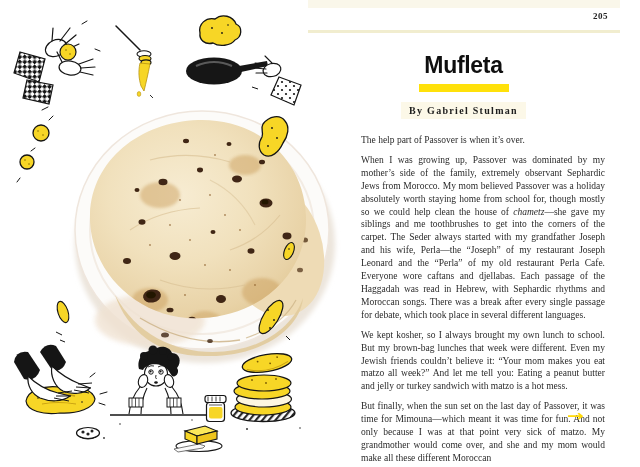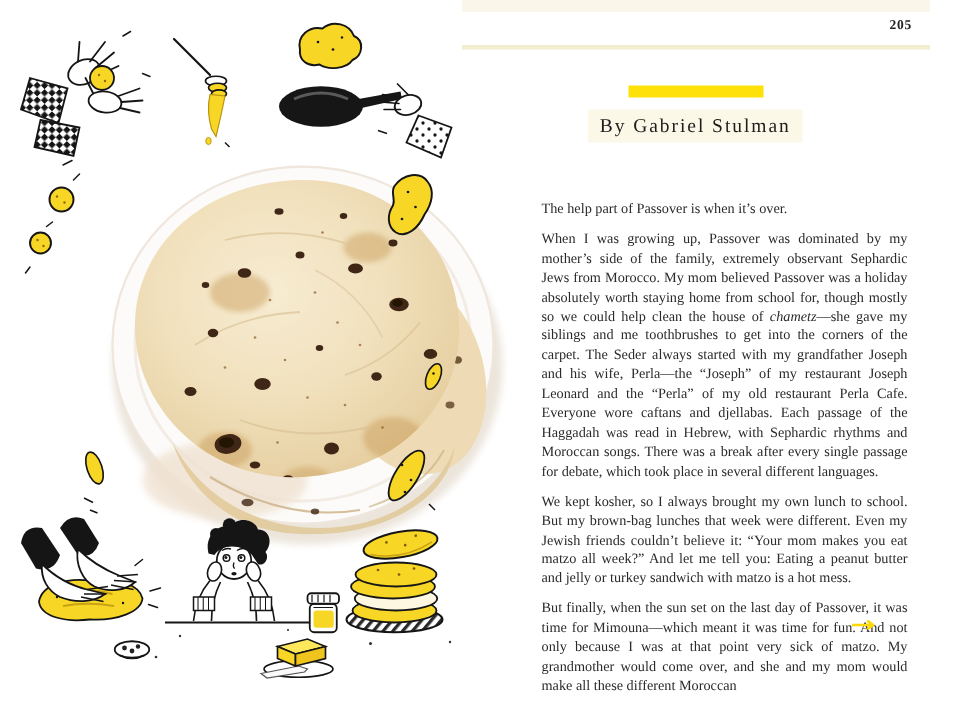--- a/index.html
+++ b/index.html
@@ -17,21 +17,21 @@
     font-size:9px; font-weight:bold; color:#222; letter-spacing:.5px;
   }
   .title-block { position:absolute; top:52px; left:8px; width:215px; text-align:center; }
   .title {
     margin:0; font-family:"Liberation Sans", sans-serif; font-weight:700;
     font-size:23px; color:#0f0f0f; letter-spacing:-.3px;
   }
   .title-bar { width:90px; height:8px; background:#FFE10A; margin:5px auto 8px auto; }
   .byline {
     display:inline-block; background:#fcf8e8; padding:3px 8px;
-    font-size:13px; font-weight:normal; letter-spacing:1.3px; color:#1d1d1d;
+    font-size:10px; font-weight:bold; letter-spacing:1.3px; color:#1d1d1d;
   }
   .body-text {
     position:absolute; top:134px; left:13px; width:244px;
     font-size:9.5px; line-height:12.9px; color:#2a2a2a; text-align:justify;
   }
   .body-text p { margin:0 0 7px 0; }
   .body-text em { }
   .next-arrow {
     position:absolute; top:407px; right:36px; color:#FFD90A;
     font-size:15px; font-weight:bold; font-family:"DejaVu Sans", sans-serif;
@@ -344,20 +344,21 @@
       <path d="M197,436 L217,431 L217,439 L197,444 Z" fill="#EFC51D" stroke="#151515" stroke-width="1.1"></path>
     </g>
   </svg>
 
   <div class="right-page">
     <div class="top-band"></div>
     <div class="top-rule"></div>
     <div class="page-number">205</div>
 
     <div class="title-block">
+      <h1 class="title">Mufleta</h1>
       <div class="title-bar"></div>
       <div class="byline">By Gabriel Stulman</div>
     </div>
 
     <div class="body-text">
       <p>
         <span>The help part of Passover is when it’s over.</span>
       </p>
       <p>
         <span>When I was growing up, Passover was dominated by my mother’s side of the family, extremely observant Sephardic Jews from Morocco. My mom believed Passover was a holiday absolutely worth staying home from school for, though mostly so we could help clean the house of </span><em>chametz</em><span>—she gave my siblings and me toothbrushes to get into the corners of the carpet. The Seder always started with my grandfather Joseph and his wife, Perla—the “Joseph” of my restaurant Joseph Leonard and the “Perla” of my old restaurant Perla Cafe. Everyone wore caftans and djellabas. Each passage of the Haggadah was read in Hebrew, with Sephardic rhythms and Moroccan songs. There was a break after every single passage for debate, which took place in several different languages.</span>

